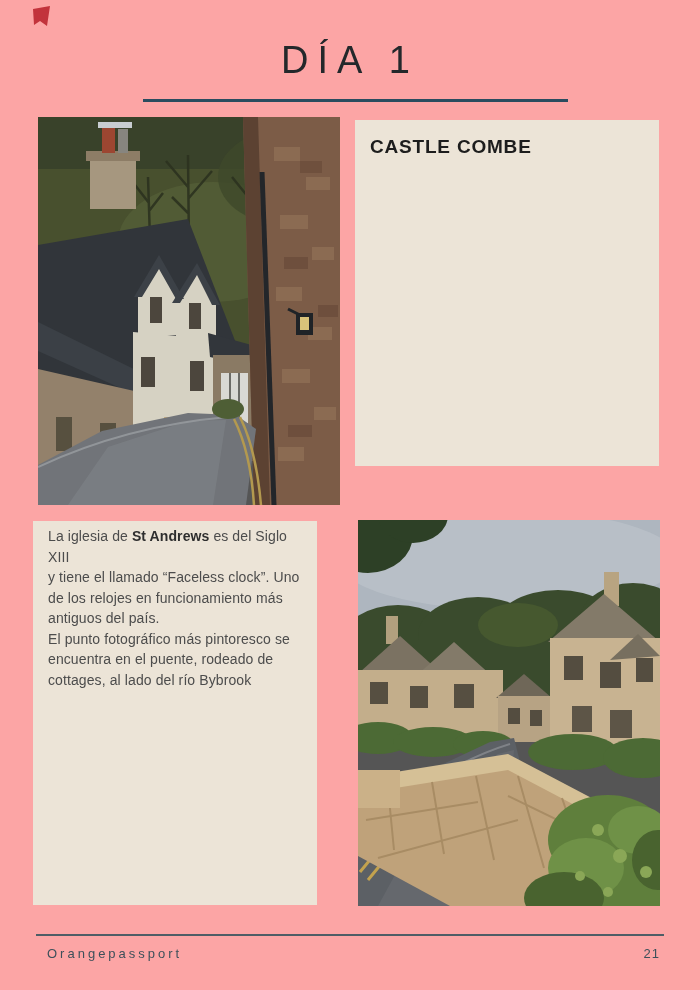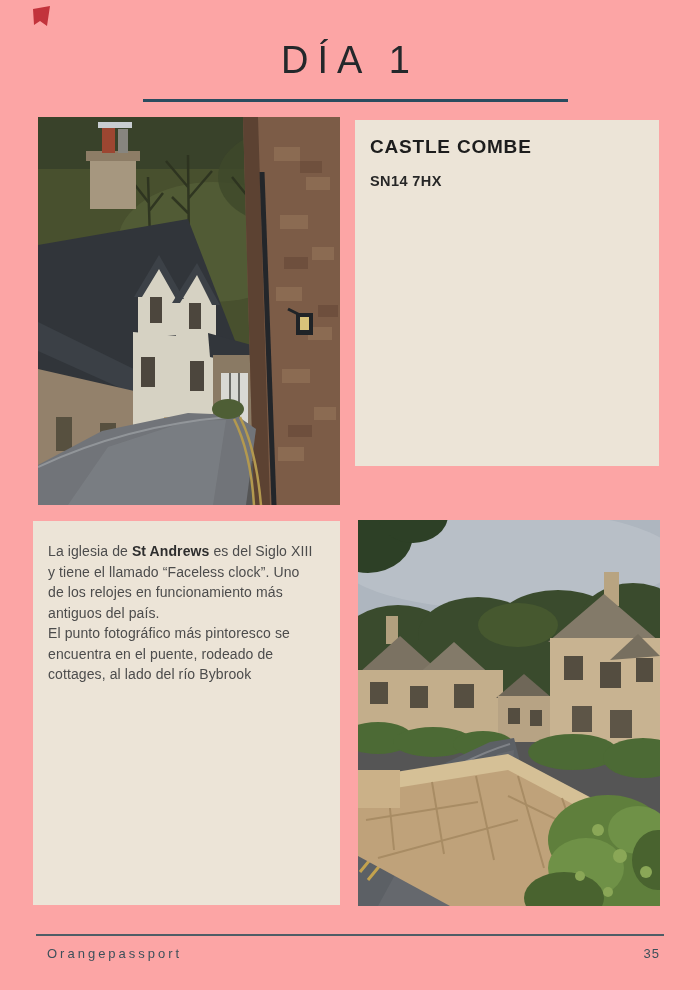--- a/index.html
+++ b/index.html
@@ -17,21 +17,21 @@
          font-size:38px;font-weight:300;letter-spacing:9px;color:#23282b;line-height:1.1;}
   .title-rule{position:absolute;left:143px;top:99px;width:425px;height:3px;background:var(--accent);}
 
   .photo{position:absolute;overflow:hidden;background:#555;}
   .photo svg{display:block;width:100%;height:100%;}
   .photo1{left:38px;top:117px;width:302px;height:388px;}
   .photo2{left:358px;top:520px;width:302px;height:386px;}
 
   .panel{position:absolute;background:var(--panel);padding:14px 15px;overflow:hidden;}
   .panel-info{left:355px;top:120px;width:304px;height:346px;}
-  .panel-notes{left:33px;top:521px;width:307px;height:384px;padding-top:20px;}
+  .panel-notes{left:33px;top:521px;width:284px;height:384px;padding-top:5px;}
 
   .panel h2{font-size:19px;font-weight:700;letter-spacing:.8px;color:var(--heading);margin:2px 0 15px;}
   .panel h3{font-size:14.5px;font-weight:700;letter-spacing:.4px;color:#262626;margin:0 0 16px;}
   .para{font-size:14px;line-height:1.47;color:var(--text);margin:0 0 14px;white-space:pre-line;letter-spacing:.1px;}
   .bold{font-weight:700;color:#2e2e2e;}
   .link{color:var(--link);font-weight:700;text-decoration:underline;text-decoration-thickness:2px;text-underline-offset:2px;}
 
   .footer-rule{position:absolute;left:36px;top:934px;width:628px;height:2px;background:#4e5d66;}
   .footer-brand{position:absolute;left:47px;top:946px;font-size:13px;letter-spacing:3px;color:var(--footer);}
   .footer-page{position:absolute;right:40px;top:946px;font-size:13px;letter-spacing:1px;color:var(--footer);}
@@ -112,21 +112,20 @@
       <polygon points="30,388 70,330 150,304 188,303 175,388" fill="#7e8186" opacity="0.7"></polygon>
       <path d="M0,350 C60,322 120,306 190,300" stroke="#9a9da1" stroke-width="2" fill="none" opacity="0.8"></path>
       <path d="M196,302 C208,326 214,356 216,388" stroke="#b3994f" stroke-width="2.5" fill="none"></path>
       <path d="M202,300 C214,324 220,354 223,388" stroke="#b3994f" stroke-width="2.5" fill="none"></path>
       <ellipse cx="190" cy="292" rx="16" ry="10" fill="#4e5e35"></ellipse>
     </svg>
   </div>
 
   <div class="panel panel-info">
     <h2>CASTLE COMBE</h2>
-    <h3>SN14 7HX</h3>
     <div>
       </div>
   </div>
 
   <div class="panel panel-notes">
     <div>
         <p class="para"><span>La iglesia de </span><strong class="bold">St Andrews</strong><span> es del Siglo XIII
 y tiene el llamado “Faceless clock”. Uno
 de los relojes en funcionamiento más
 antiguos del país.
@@ -208,15 +207,15 @@
           <circle cx="262" cy="336" r="7"></circle>
           <circle cx="222" cy="356" r="5"></circle>
         <circle cx="288" cy="352" r="6"></circle>
           <circle cx="250" cy="372" r="5"></circle>
       </g>
     </svg>
   </div>
 
   <div class="footer-rule"></div>
   <div class="footer-brand">Orangepassport</div>
-  <div class="footer-page">35</div>
+  <div class="footer-page">21</div>
 
 </div>
 
 </body></html>

